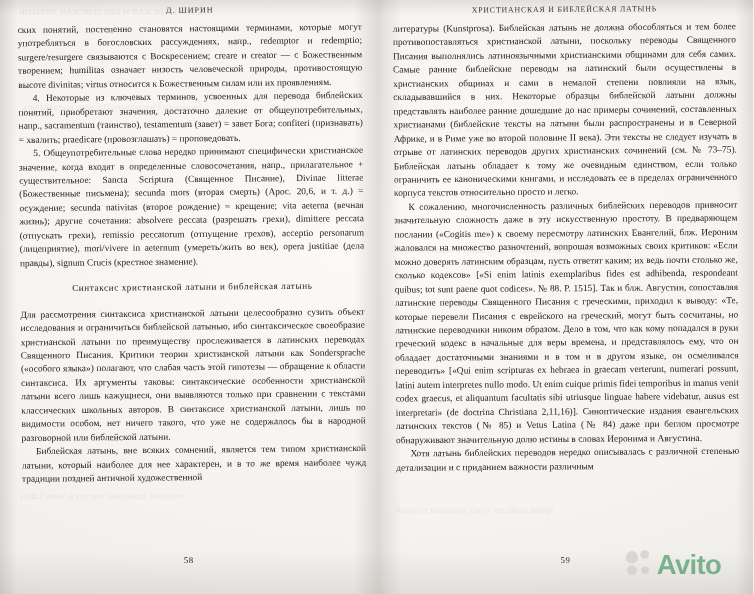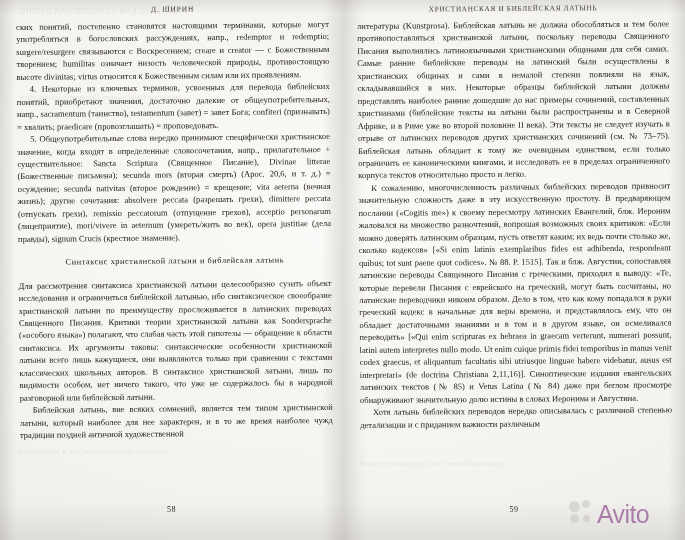--- a/index.html
+++ b/index.html
@@ -127,23 +127,23 @@
     opacity: 0.52;
     pointer-events: none;
   }
   .wm-text {
     position: absolute;
     left: 28px;
     top: 6px;
     font-size: 25px;
     line-height: 25px;
     font-family: "Liberation Sans", sans-serif;
-    color: #701a75;
+    color: #15803d;
     letter-spacing: -0.6px;
-    font-weight: 400;
+    font-weight: 700;
   }
   .wm-dots { position: absolute; left: 0px; top: 4px; width: 27px; height: 27px; }
   .wm-dots span {
     position: absolute;
     border-radius: 50%;
     background: #c6c3be;
     display: block;
   }
   .d1 { width: 11px; height: 11px; left: 0px;  top: 1px; }
   .d2 { width: 8px;  height: 8px;  left: 13px; top: 0px; }

